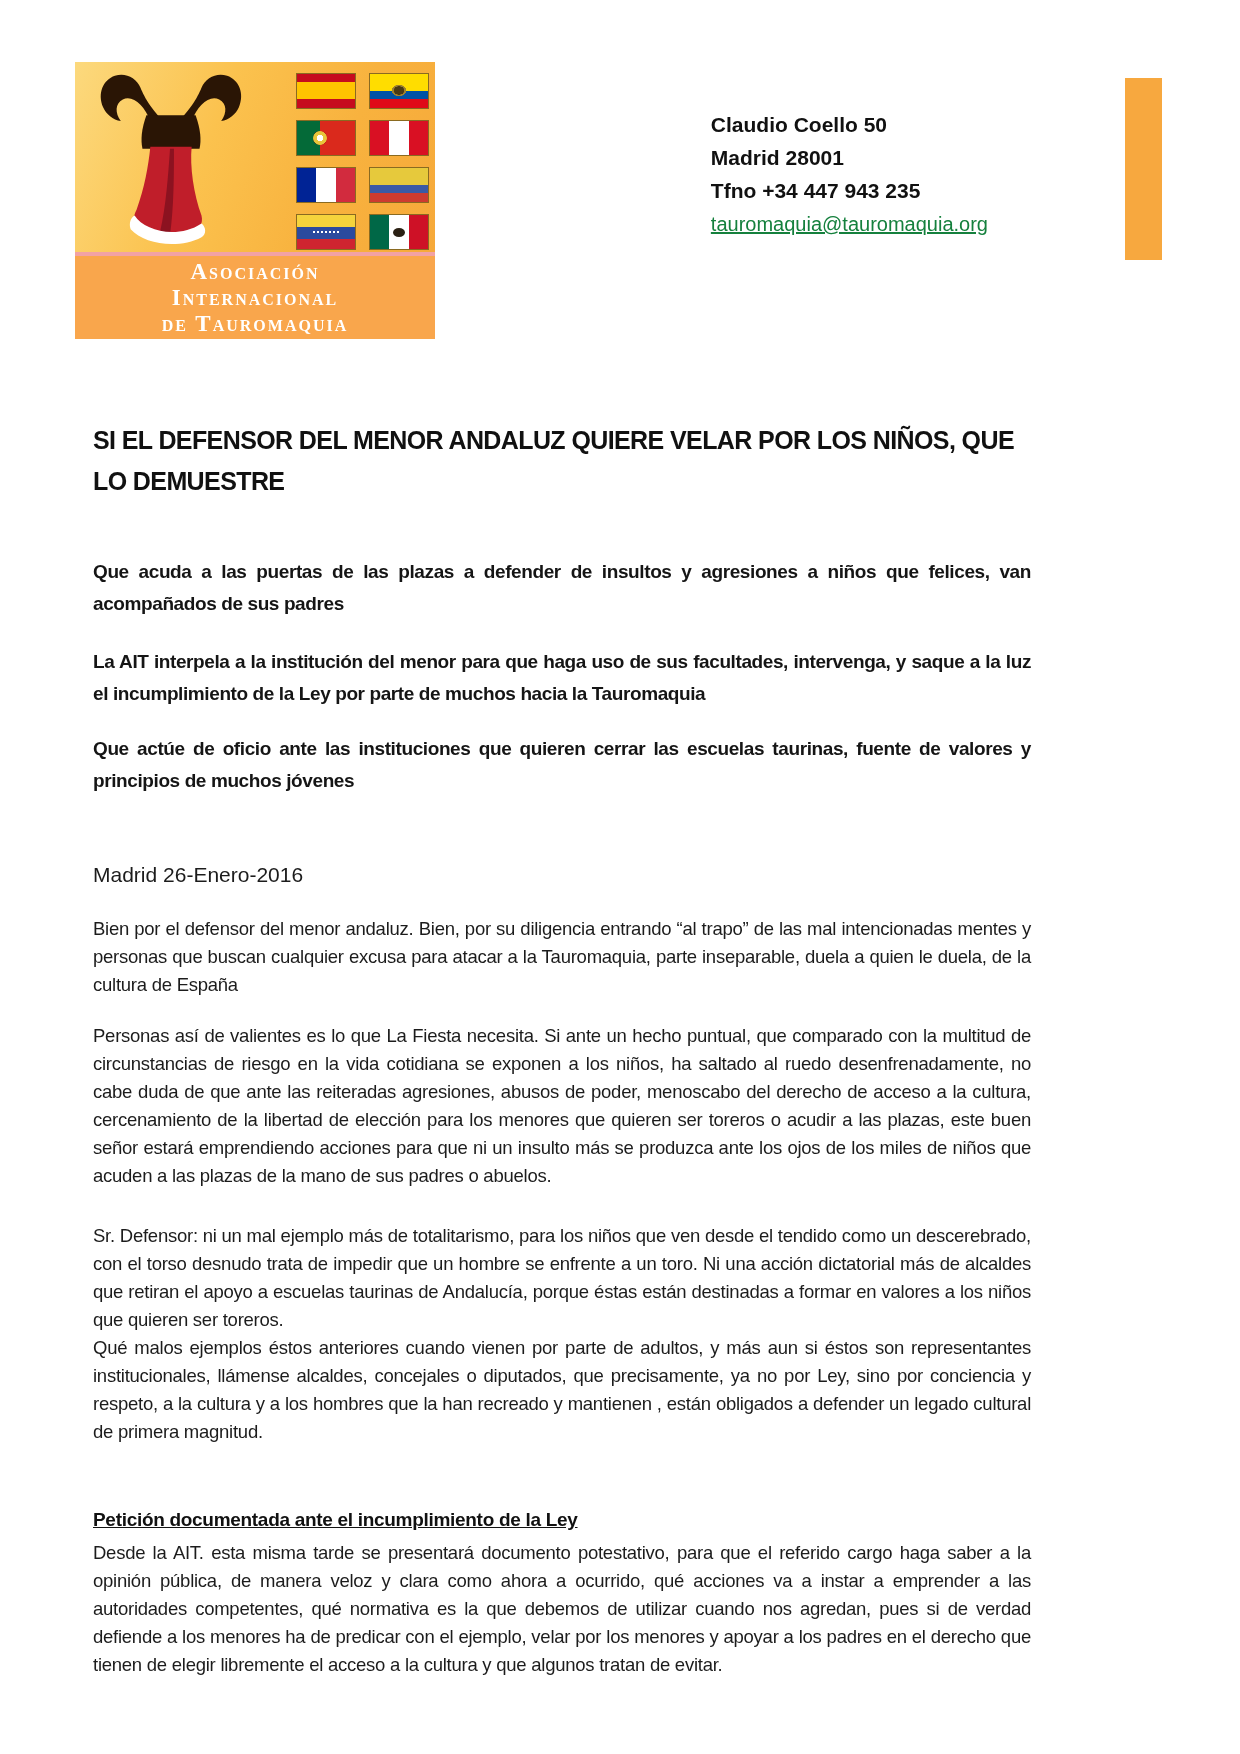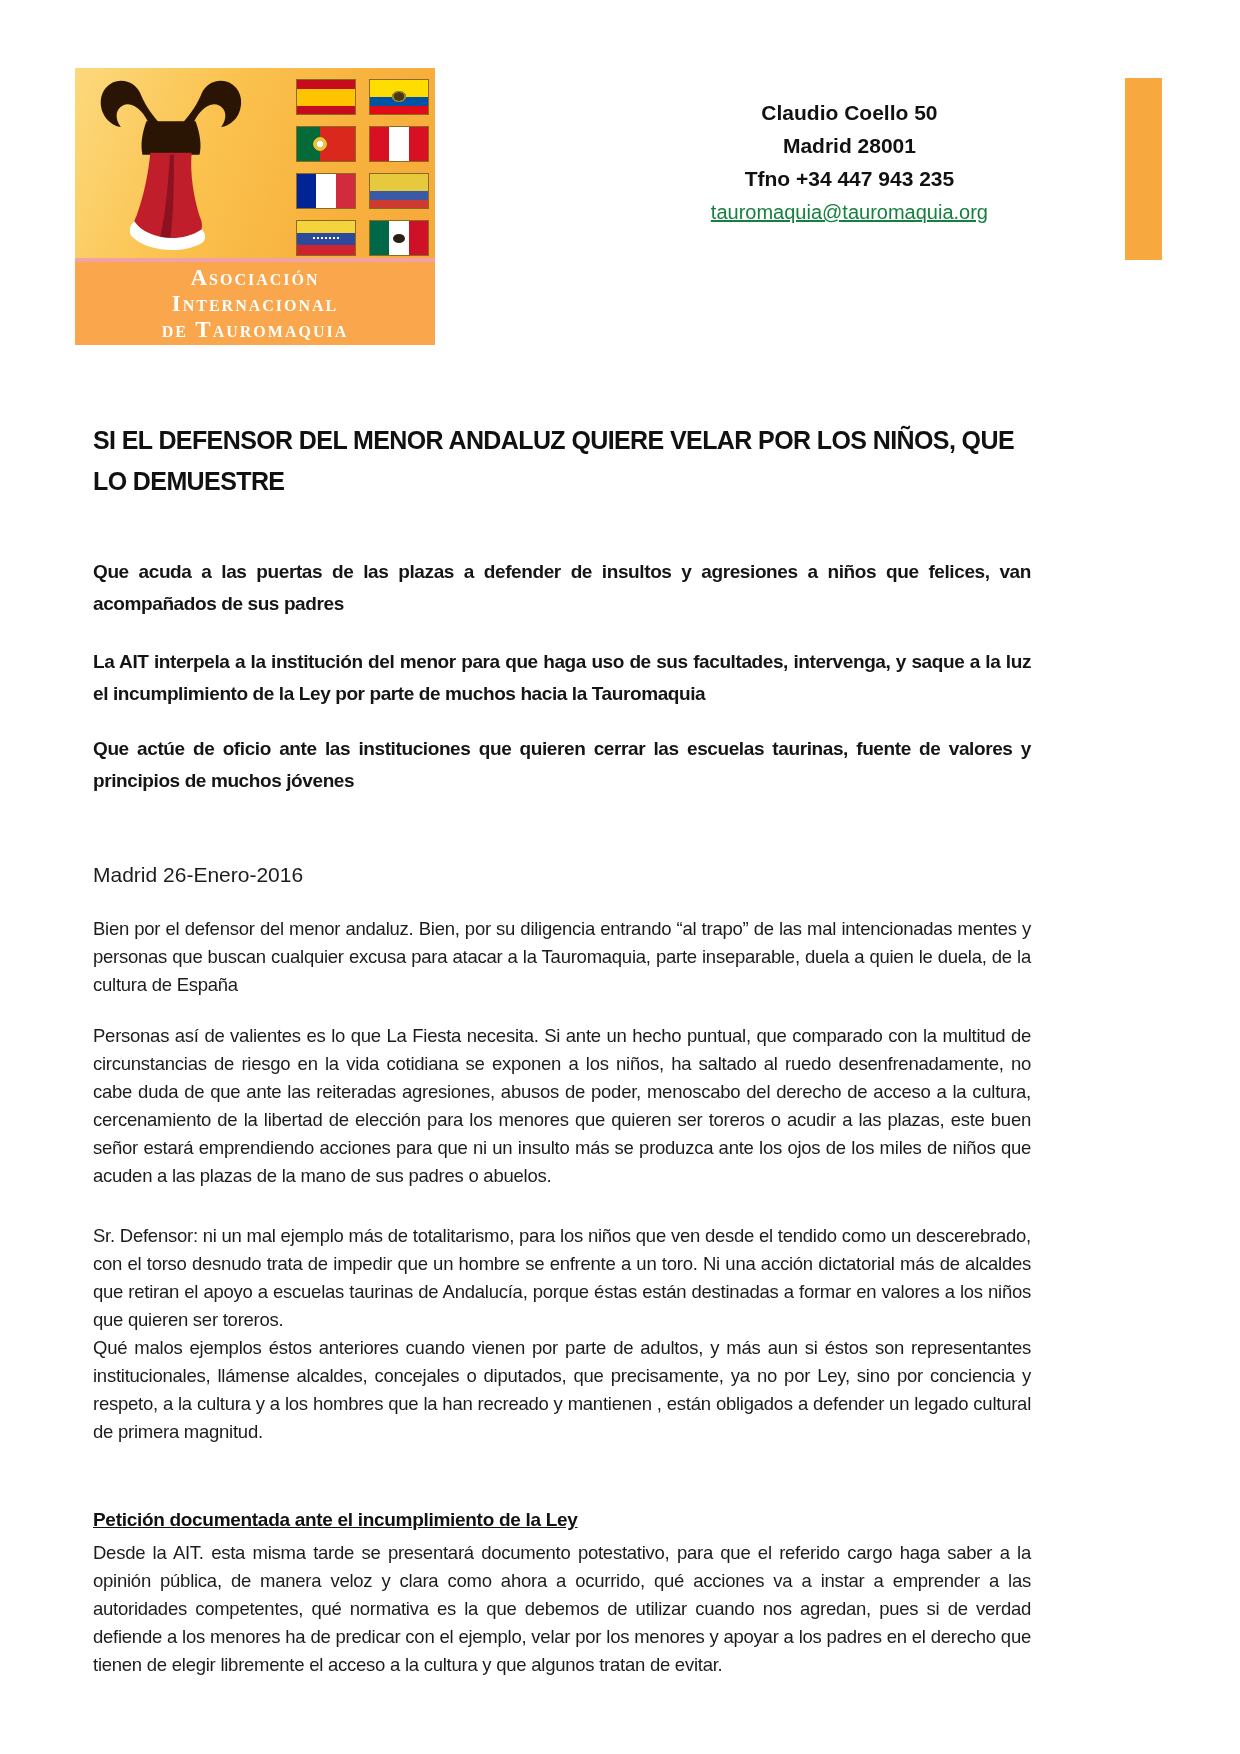--- a/index.html
+++ b/index.html
@@ -6,21 +6,21 @@
   .page{
     position:relative;
     width:1240px;height:1754px;
     background:#ffffff;
     font-family:"Liberation Sans",sans-serif;
     color:#1c1c1c;
     overflow:hidden;
   }
 
   
-  .logo{position:absolute;left:75px;top:68px;width:360px;}
+  .logo{position:absolute;left:75px;top:62px;width:360px;}
   .logo-art{
     position:relative;height:190px;
     background:linear-gradient(112deg,#fcd97d 0%,#fbc24e 38%,#f8b23e 70%,#f6a93a 100%);
   }
   .bull{position:absolute;left:12px;top:6px;}
   .flags{
     position:absolute;right:6px;top:11px;
     display:grid;grid-template-columns:60px 60px;grid-auto-rows:36px;
     column-gap:13px;row-gap:11px;
   }
@@ -43,22 +43,22 @@
     border-radius:50%;background:#2a2013;}
   .logo-banner{
     height:80px;padding-top:3px;
     background:#f9a64c;border-top:4px solid #f2a2a4;
     text-align:center;
     font-family:"Liberation Serif",serif;
     font-variant:small-caps;font-weight:700;
     color:#ffffff;font-size:23px;line-height:26px;letter-spacing:2px;
   }
   .contact{
-    position:absolute;right:252px;top:96px;
-    text-align:center;font-weight:700;font-size:21px;line-height:33px;color:#111;
+    position:absolute;right:252px;top:108px;
+    text-align:left;font-weight:700;font-size:21px;line-height:33px;color:#111;
   }
   .contact a.email{
     font-weight:400;font-size:20px;color:#15803d;text-decoration:underline;
   }
   .orange-bar{position:absolute;left:1125px;top:78px;width:37px;height:182px;background:#f7a83f;}
 
   
   .content{position:absolute;left:93px;top:420px;width:938px;}
   .content h1{
     margin:0;font-size:25px;font-weight:700;line-height:41px;letter-spacing:-0.6px;color:#111;

